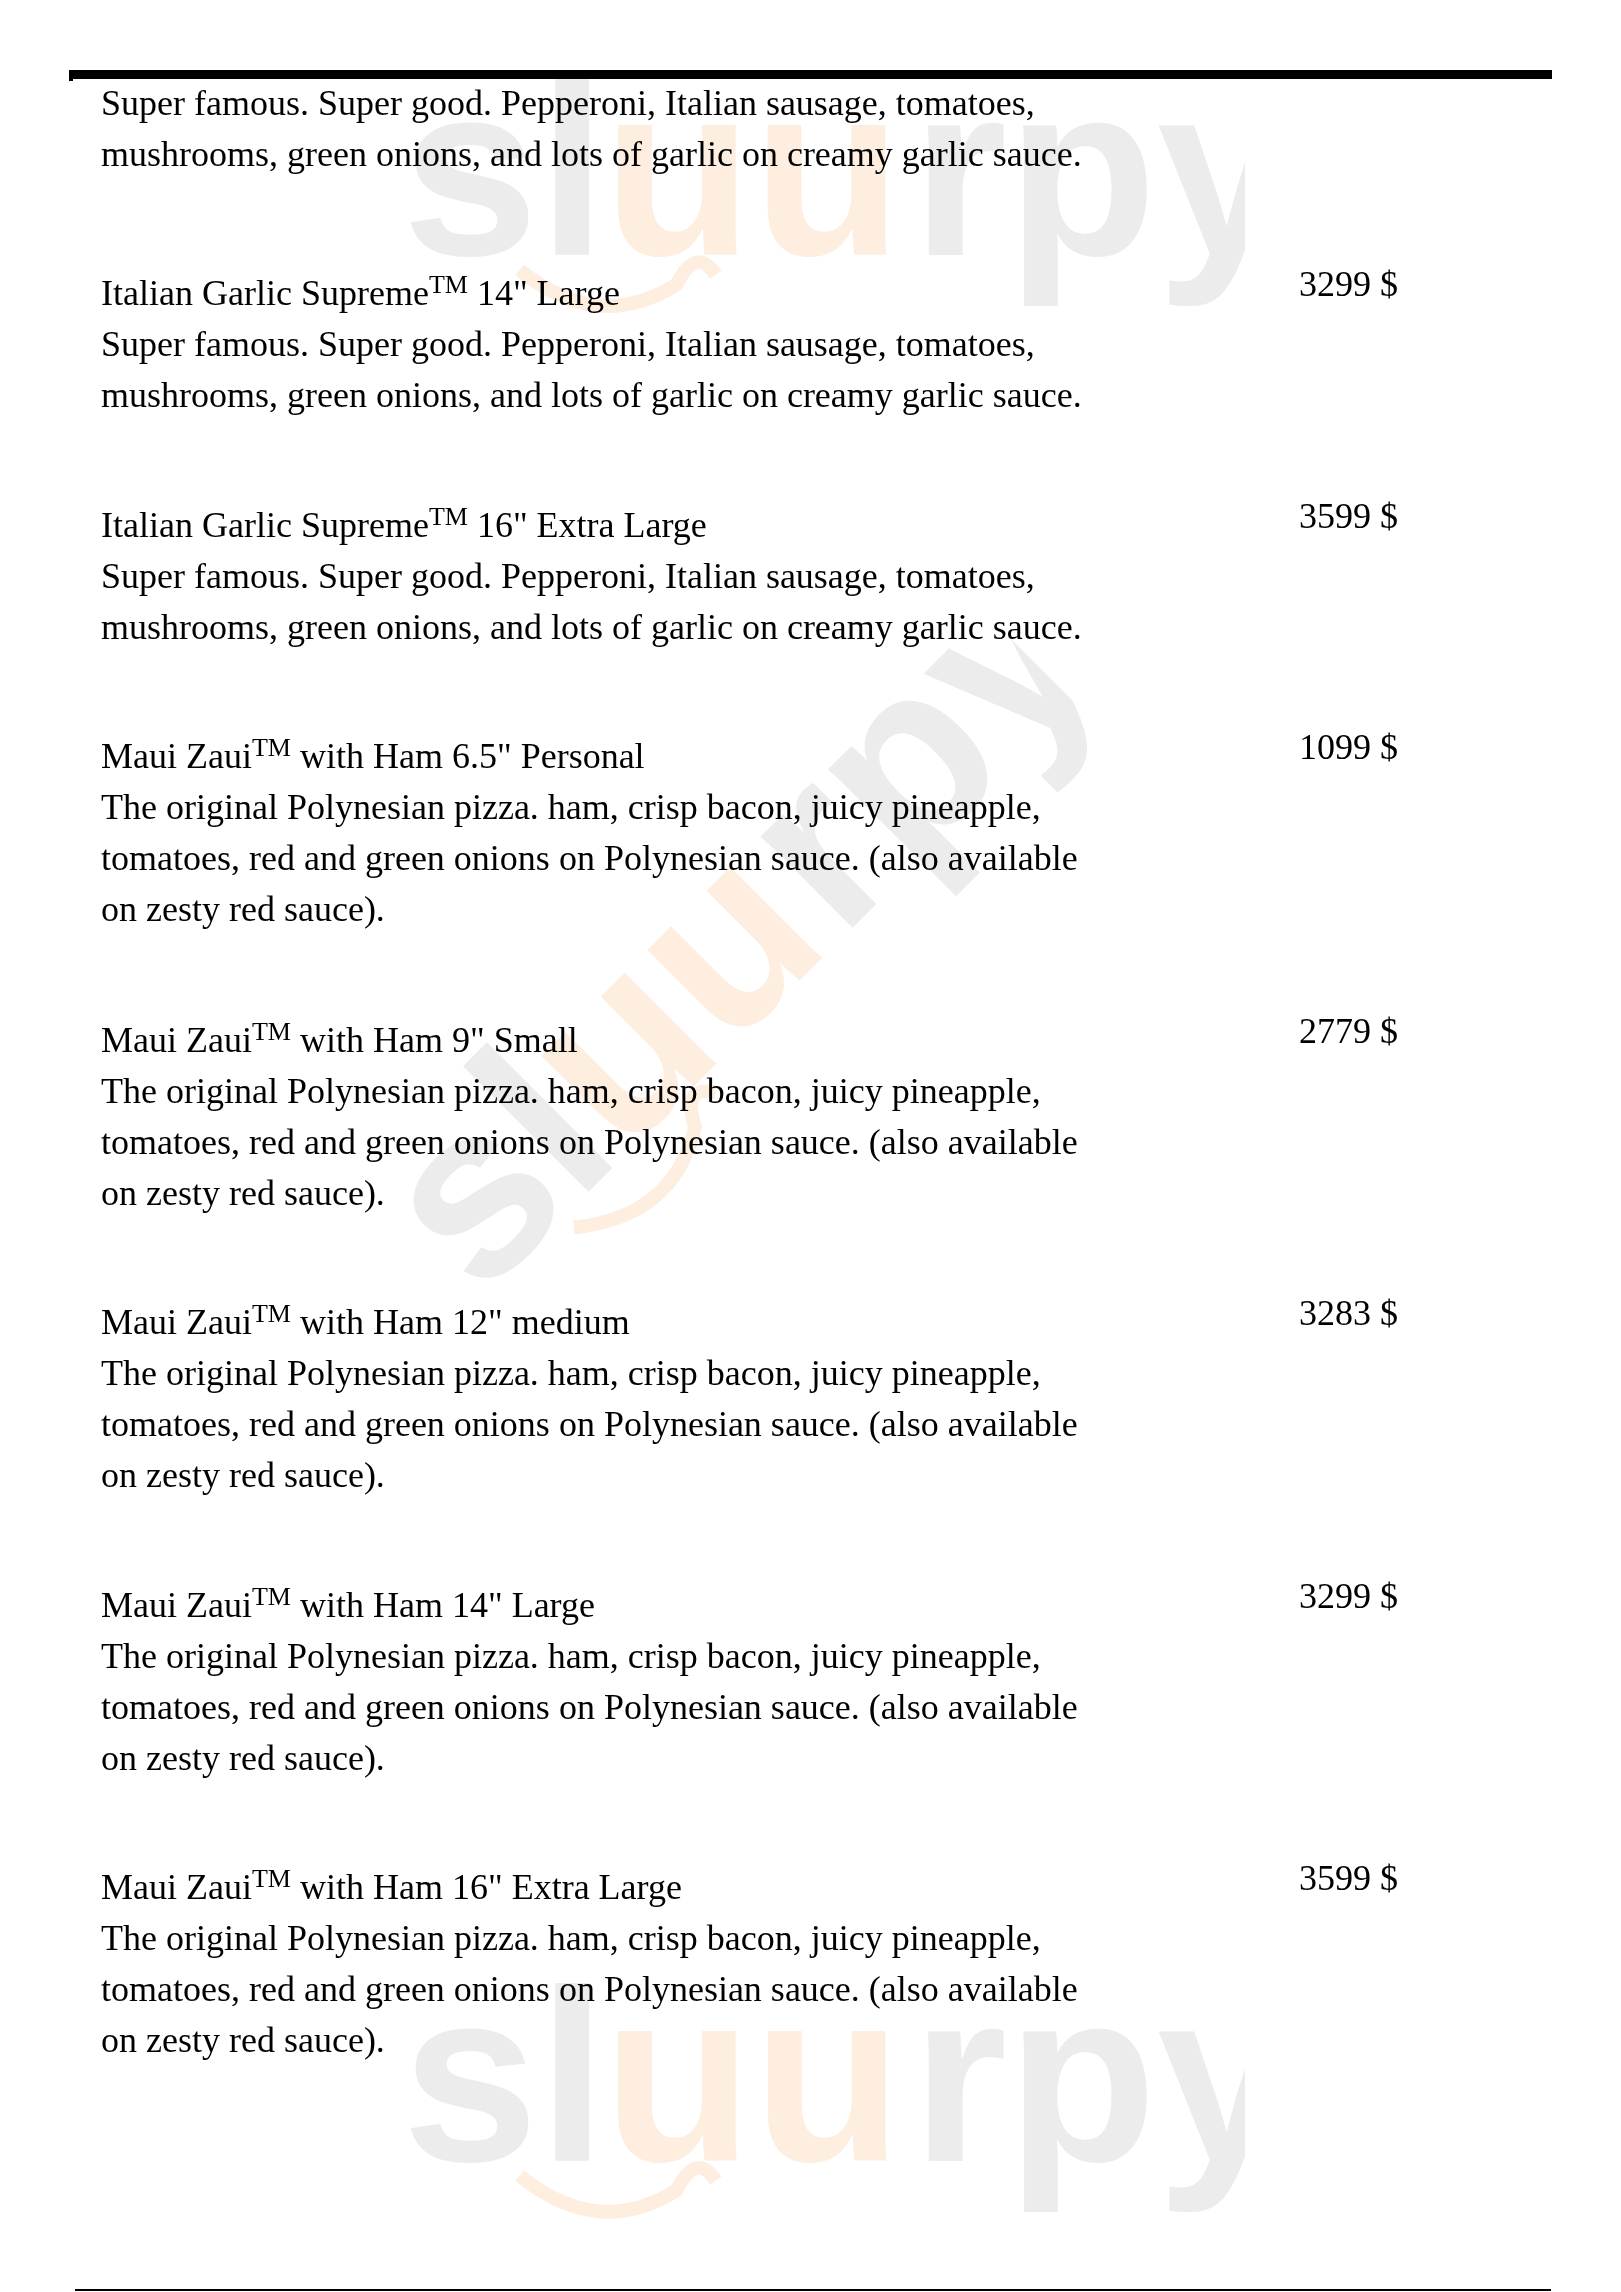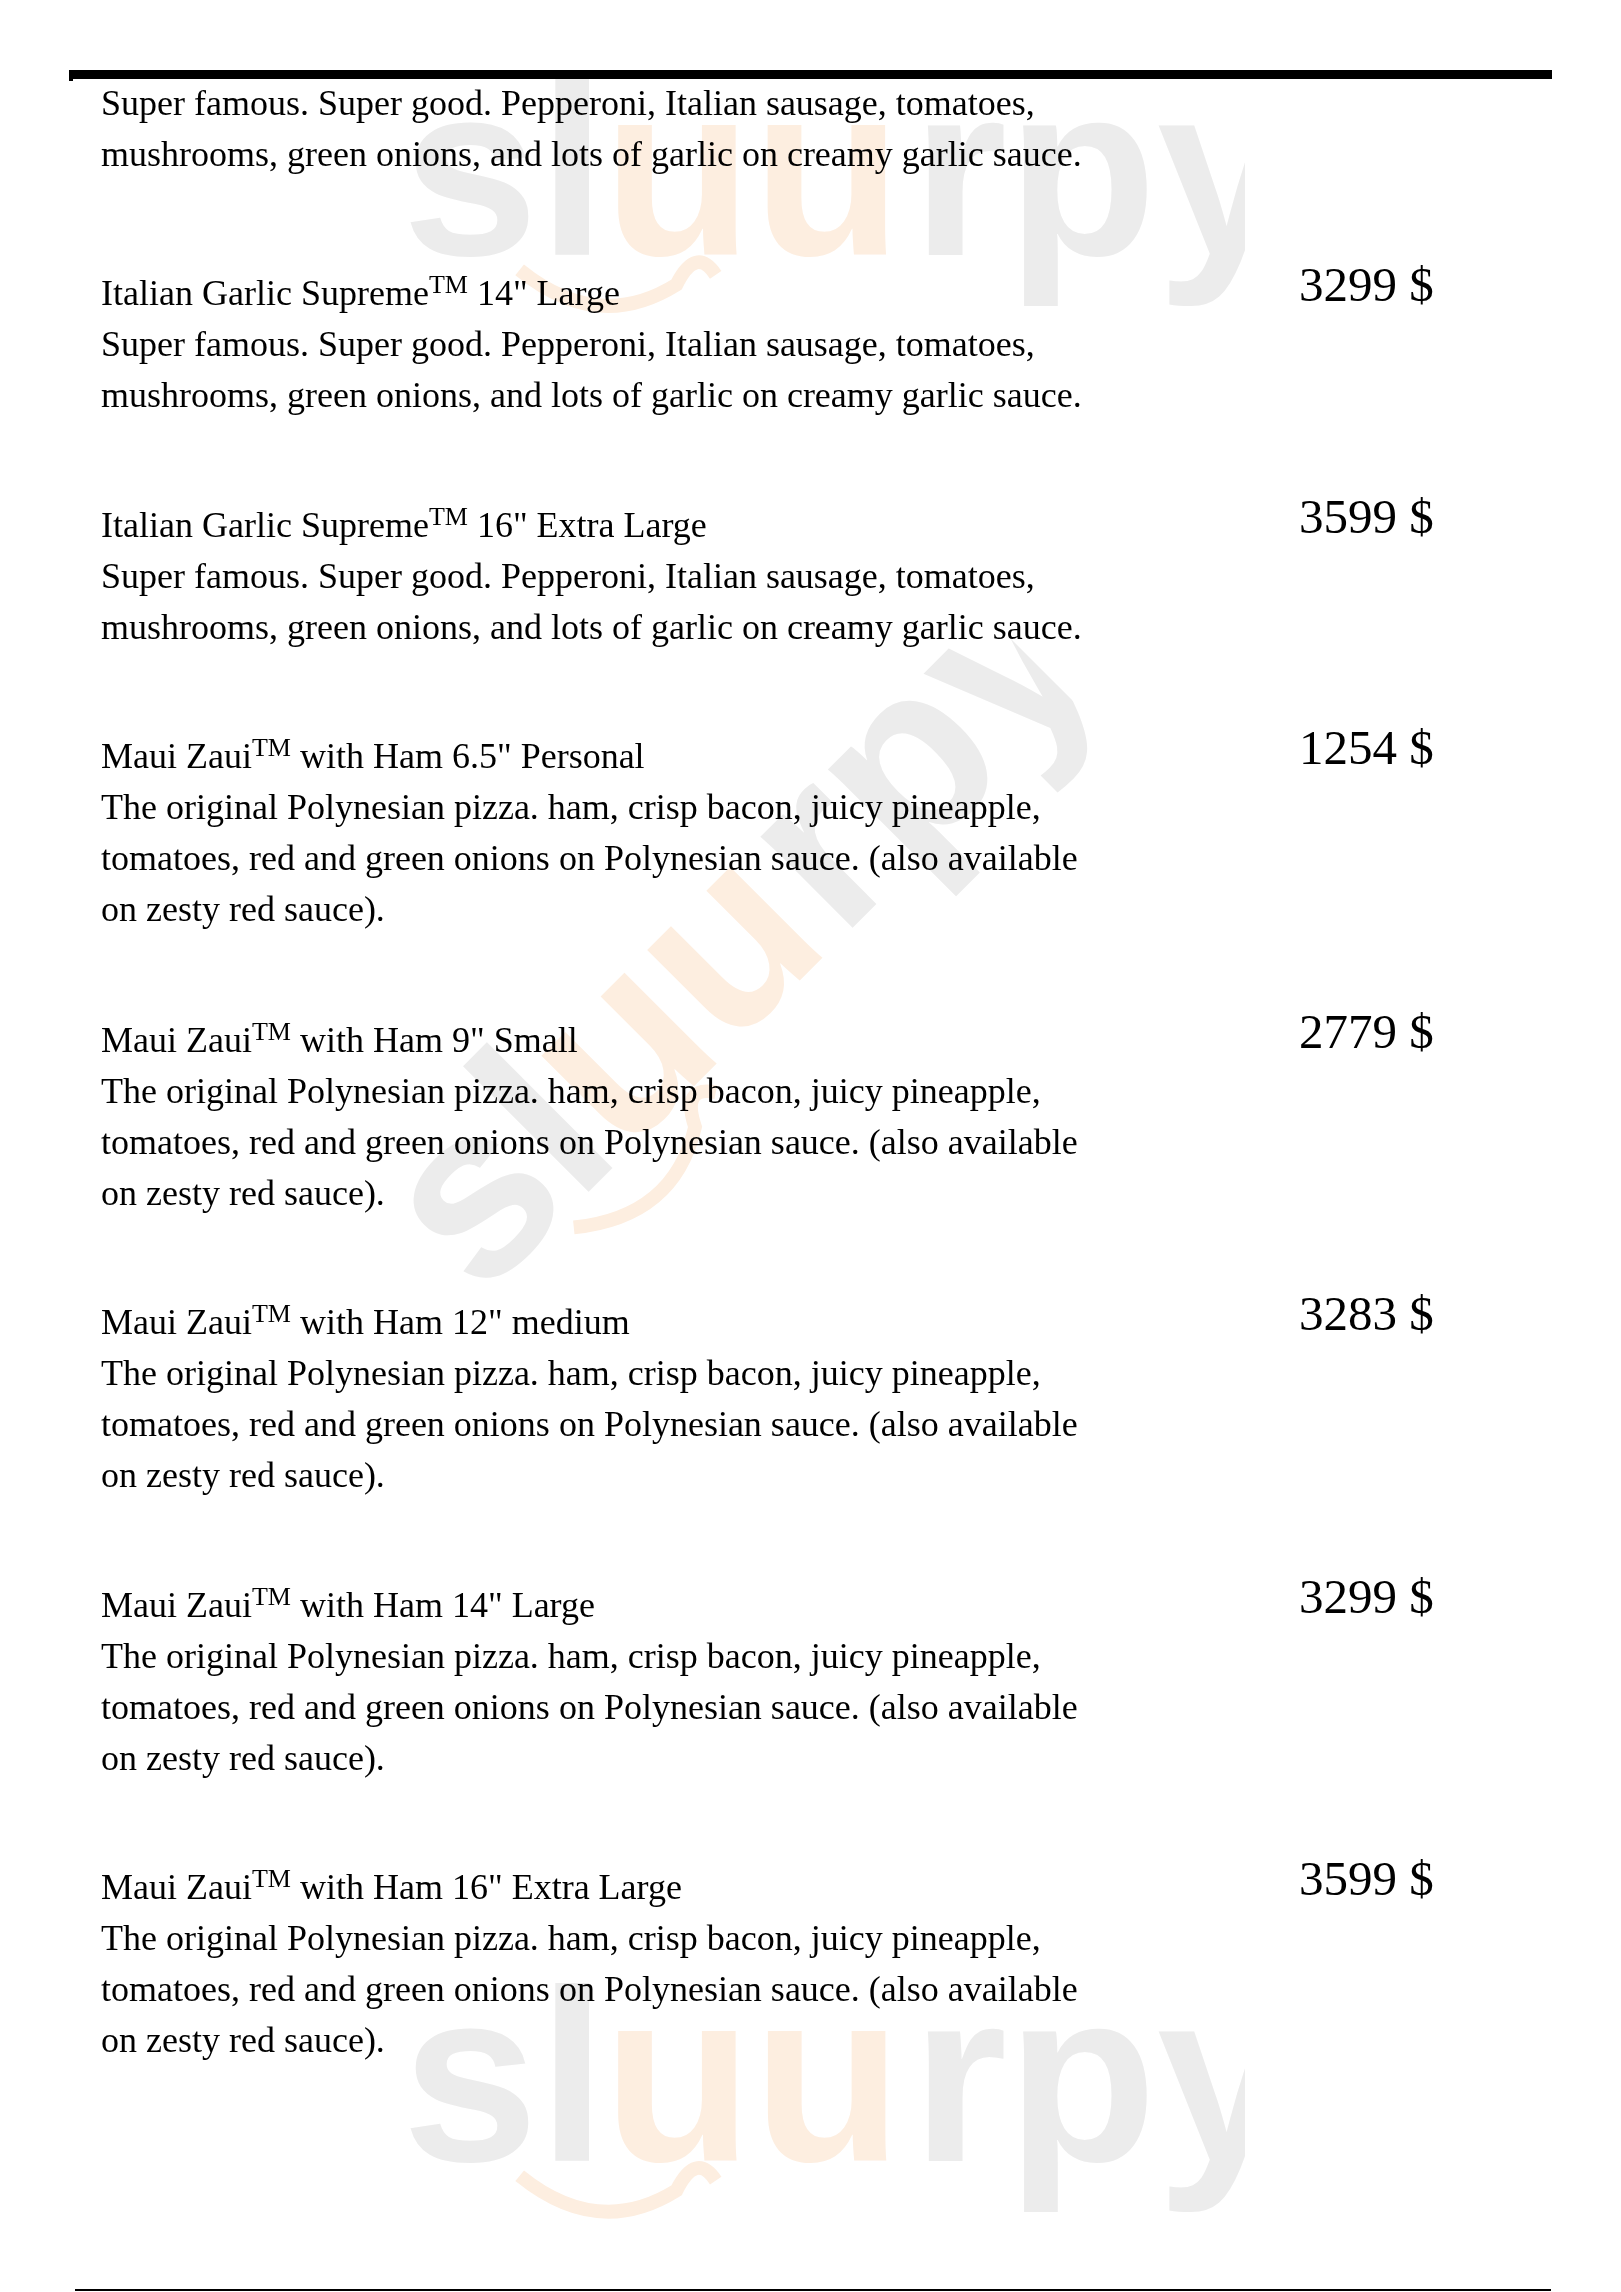--- a/index.html
+++ b/index.html
@@ -6,21 +6,21 @@
   body { width: 1621px; height: 2293px; position: relative; overflow: hidden;
          font-family: "Liberation Serif", "DejaVu Serif", serif; color: #000; }
   .wm { position: absolute; pointer-events: none; z-index: 0; }
   .wm svg { display: block; }
   .top-rule { position: absolute; left: 69px; top: 70px; width: 1483px; height: 8.8px; background: #000; z-index: 2; }
   .top-rule-left-notch { position: absolute; left: 69px; top: 78px; width: 3.9px; height: 2.9px; background: #000; z-index: 2; }
   .bottom-rule { position: absolute; left: 75px; top: 2289px; width: 1476px; height: 2px; background: #000; z-index: 2; }
   .menu { position: absolute; left: 0; top: 0; width: 1621px; z-index: 3; }
   .item { position: absolute; left: 101px; width: 1470px; }
   .item .title, .item .desc-line { font-size: 36px; line-height: 51px; white-space: nowrap; }
-  .item .price { position: absolute; left: 1198px; top: 0; font-size: 49px; line-height: 51px; white-space: nowrap; }
+  .item .price { position: absolute; left: 1198px; top: 0; font-size: 36px; line-height: 51px; white-space: nowrap; }
   .tm { font-size: 26px; vertical-align: 11.8px; }
 </style>
 </head>
 <body>
 
 <div class="wm" style="left:402px; top:59px;">
   <svg width="843" height="265" viewBox="0 0 860 270">
     <g font-family="Liberation Sans, DejaVu Sans, sans-serif" font-weight="bold" font-size="250">
       <text x="0" y="200" fill="#ececec">sl</text>
       <text x="205" y="200" fill="#fdeee0">uu</text>
@@ -71,21 +71,21 @@
 
   <div class="item" style="top:491px;">
     <div class="title"><span>Italian Garlic Supreme</span><span class="tm">TM</span><span> 16" Extra Large</span></div>
     <div class="price">3599 $</div>
     <div class="desc-line">Super famous. Super good. Pepperoni, Italian sausage, tomatoes,</div>
     <div class="desc-line">mushrooms, green onions, and lots of garlic on creamy garlic sauce.</div>
   </div>
 
   <div class="item" style="top:722px;">
     <div class="title"><span>Maui Zaui</span><span class="tm">TM</span><span> with Ham 6.5" Personal</span></div>
-    <div class="price">1254 $</div>
+    <div class="price">1099 $</div>
     <div class="desc-line">The original Polynesian pizza. ham, crisp bacon, juicy pineapple,</div>
     <div class="desc-line">tomatoes, red and green onions on Polynesian sauce. (also available</div>
     <div class="desc-line">on zesty red sauce).</div>
   </div>
 
   <div class="item" style="top:1006px;">
     <div class="title"><span>Maui Zaui</span><span class="tm">TM</span><span> with Ham 9" Small</span></div>
     <div class="price">2779 $</div>
     <div class="desc-line">The original Polynesian pizza. ham, crisp bacon, juicy pineapple,</div>
     <div class="desc-line">tomatoes, red and green onions on Polynesian sauce. (also available</div>

